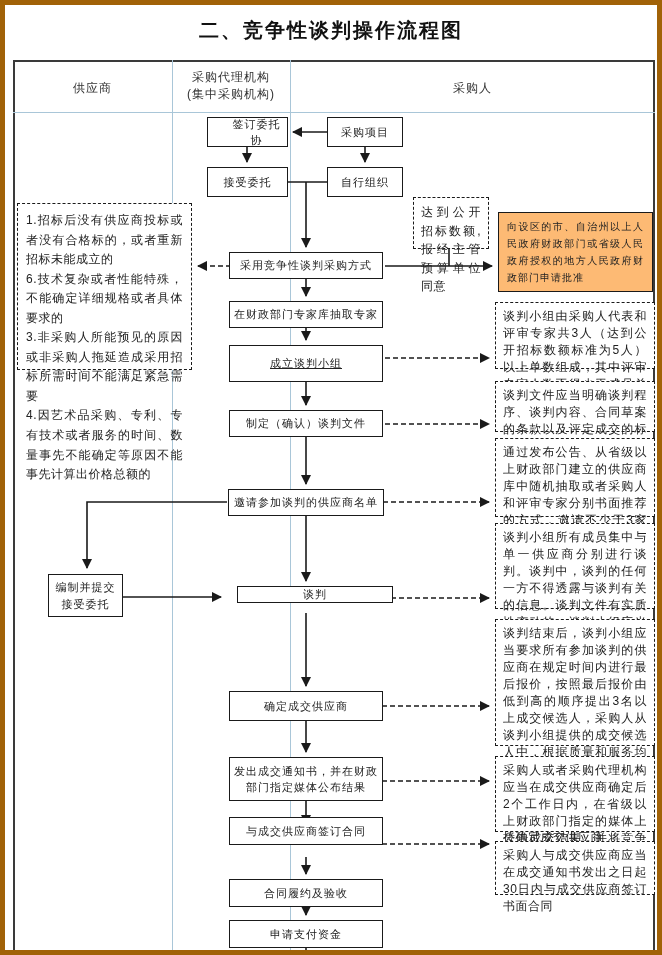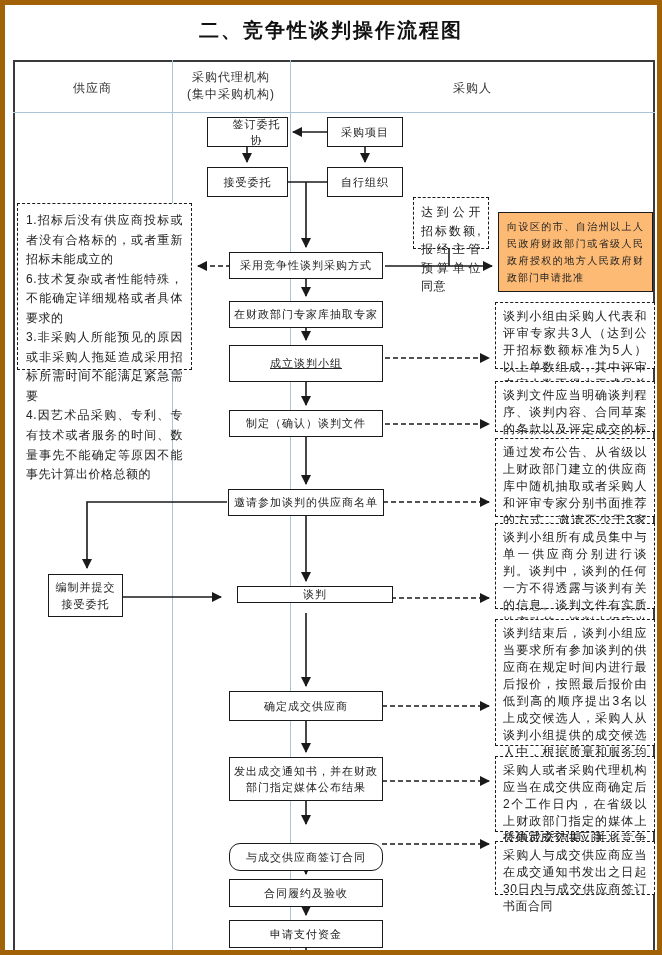--- a/index.html
+++ b/index.html
@@ -104,21 +104,21 @@
   <div class="fb" style="left:202px;top:162px;width:81px;height:30px;">接受委托</div>
   <div class="fb" style="left:322px;top:162px;width:76px;height:30px;">自行组织</div>
   <div class="fb" style="left:224px;top:247px;width:154px;height:27px;">采用竞争性谈判采购方式</div>
   <div class="fb" style="left:224px;top:296px;width:154px;height:27px;">在财政部门专家库抽取专家</div>
   <div class="fb" style="left:224px;top:340px;width:154px;height:37px;text-decoration:underline;">成立谈判小组</div>
   <div class="fb" style="left:224px;top:405px;width:154px;height:27px;">制定（确认）谈判文件</div>
   <div class="fb" style="left:223px;top:484px;width:156px;height:27px;">邀请参加谈判的供应商名单</div>
   <div class="fb" style="left:232px;top:581px;width:156px;height:17px;">谈判</div>
   <div class="fb" style="left:224px;top:686px;width:154px;height:30px;">确定成交供应商</div>
   <div class="fb" style="left:224px;top:752px;width:154px;height:44px;">发出成交通知书，并在财政部门指定媒体公布结果</div>
-  <div class="fb" style="left:224px;top:838px;width:154px;height:28px;border-radius:11px;">与成交供应商签订合同</div>
+  <div class="fb" style="left:224px;top:812px;width:154px;height:28px;">与成交供应商签订合同</div>
   <div class="fb" style="left:224px;top:874px;width:154px;height:28px;">合同履约及验收</div>
   <div class="fb" style="left:224px;top:915px;width:154px;height:28px;">申请支付资金</div>
 
   <div class="fb" style="left:43px;top:569px;width:75px;height:43px;">
     <div>编制并提交</div>
     <div>接受委托</div>
   </div>
 
   <div class="nb cond" style="left:12px;top:198px;width:175px;height:167px;">
     <span class="ci">1.招标后没有供应商投标或者没有合格标的，或者重新招标未能成立的</span>

